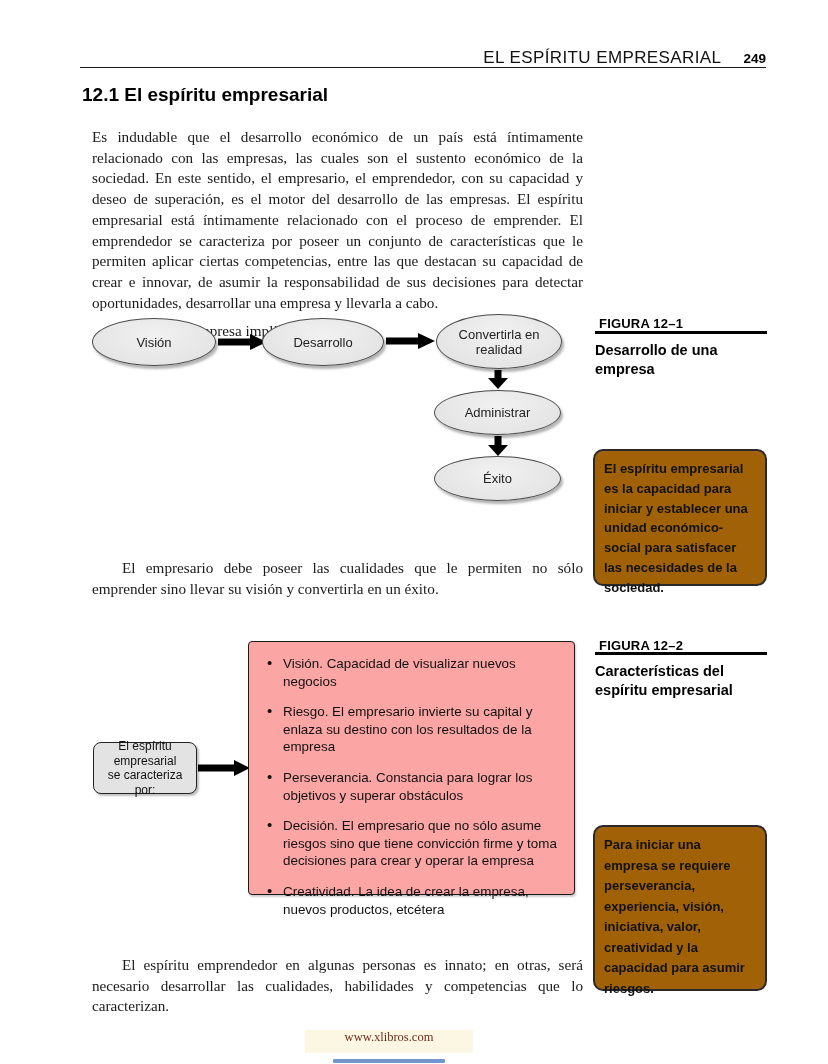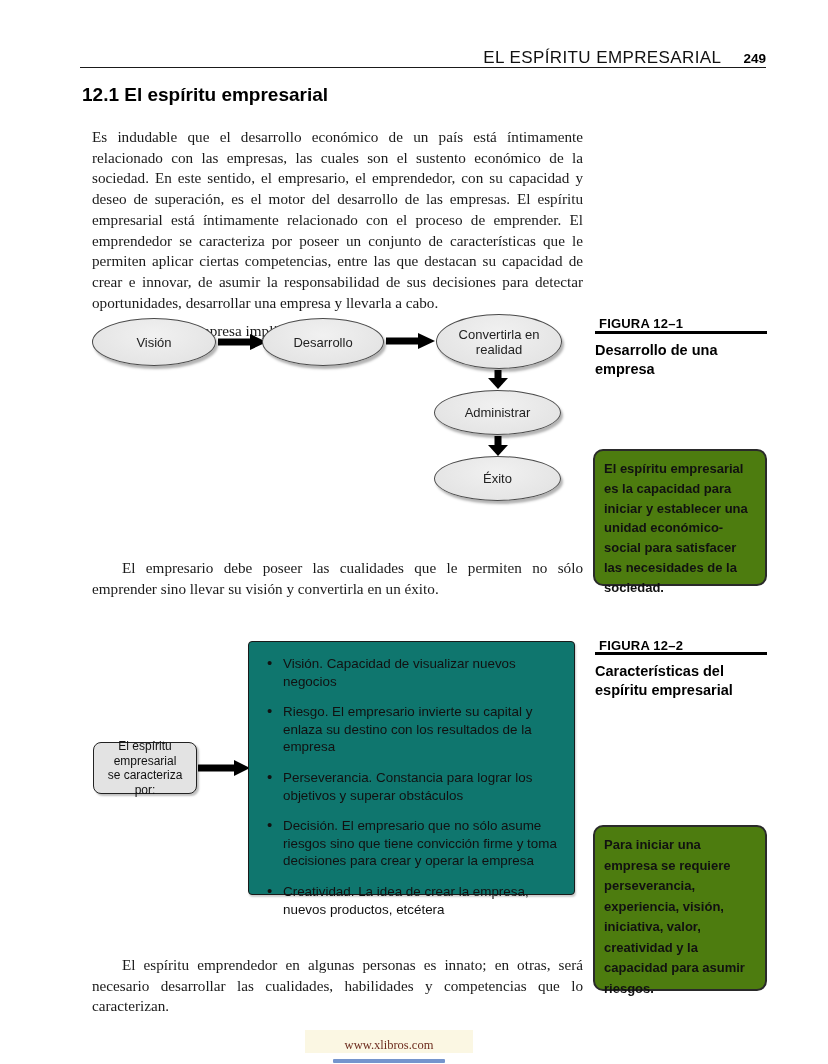--- a/index.html
+++ b/index.html
@@ -50,54 +50,54 @@
     position:absolute;left:595px;margin:4px;font-family:"Liberation Sans",sans-serif;
     font-size:13px;font-weight:bold;color:#000;letter-spacing:.2px;
   }
   .fig-rule{position:absolute;left:595px;width:172px;height:3px;background:#000;}
   .fig-caption{
     position:absolute;left:595px;width:176px;margin:0;
     font-family:Liberation Sans, sans-serif;font-size:14.5px;font-weight:bold;line-height:19px;color:#000;
   }
   .note-box{
     position:absolute;left:593px;width:174px;box-sizing:border-box;
-    border:2px solid #2a2a2a;border-radius:10px;background:#4d7c0f;
+    border:2px solid #2a2a2a;border-radius:10px;background:#a16207;
     padding:8px 9px;font-family:"Liberation Sans",sans-serif;
     font-size:13px;font-weight:bold;color:#111;
   }
   .note1{top:449px;height:137px;line-height:19.8px;}
   .note2{top:825px;height:166px;line-height:20.5px;}
   
   .lead-box{
     position:absolute;left:93px;top:742px;width:104px;height:52px;box-sizing:border-box;
     border:1.5px solid #222;border-radius:8px;background:#e3e3e3;
     box-shadow:2px 2px 2px rgba(0,0,0,.25);
     display:flex;align-items:center;justify-content:center;text-align:center;
     font-family:"Liberation Sans",sans-serif;font-size:12px;font-weight:500;line-height:14.5px;color:#111;
     padding:2px 12px;
   }
   .lead-arrow{position:absolute;left:198px;top:759px;pointer-events:none;}
   .bullets-box{
     position:absolute;left:248px;top:641px;width:327px;height:254px;box-sizing:border-box;
-    border:1.5px solid #1a1a1a;border-radius:4px;background:#0f766e;
+    border:1.5px solid #1a1a1a;border-radius:4px;background:#fca5a5;
     box-shadow:1px 2px 2px rgba(0,0,0,.2);
     padding:13px 10px 8px 12px;
   }
   .bullets-box ul{margin:0;padding:0 0 0 22px;list-style:none;}
   .bullets-box li{
     position:relative;margin:0 0 13px 0;
     font-family:"Liberation Sans",sans-serif;font-size:13.4px;line-height:17.6px;color:#111;
   }
   .bullets-box li::before{
     content:"•";position:absolute;left:-16px;top:-1px;font-size:15px;color:#111;
   }
   
   .footer-band{
     position:absolute;left:305px;top:1030px;width:168px;height:23px;
-    background:#fbf7e3;display:flex;align-items:flex-end;justify-content:center;
+    background:#fbf7e3;display:flex;align-items:flex-start;justify-content:center;
   }
   .footer-link{
     font-family:"Liberation Serif",serif;font-size:12.5px;color:#6d2c1e;text-decoration:none;
   }
   .footer-blue-bar{
     position:absolute;left:333px;top:1059px;width:112px;height:4px;
     background:#5d82c4;opacity:.85;border-radius:1px;
   }
 </style>
 </head>

